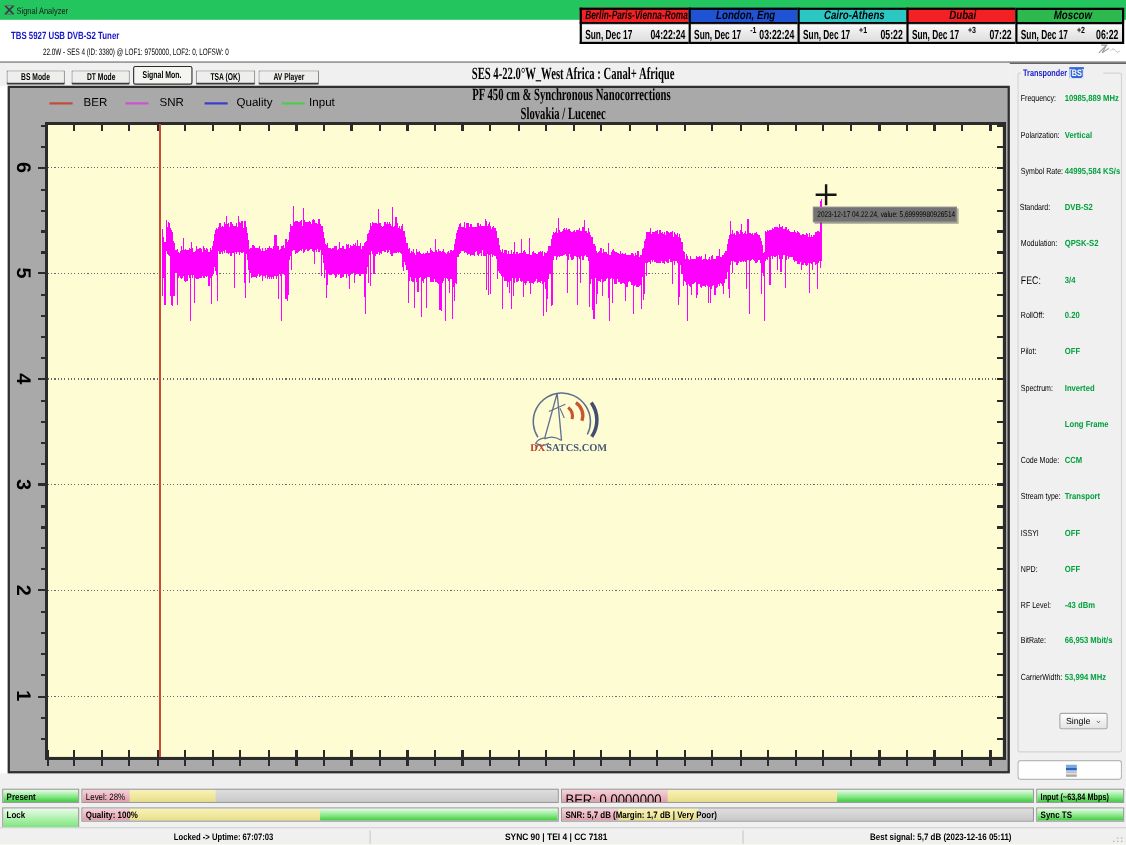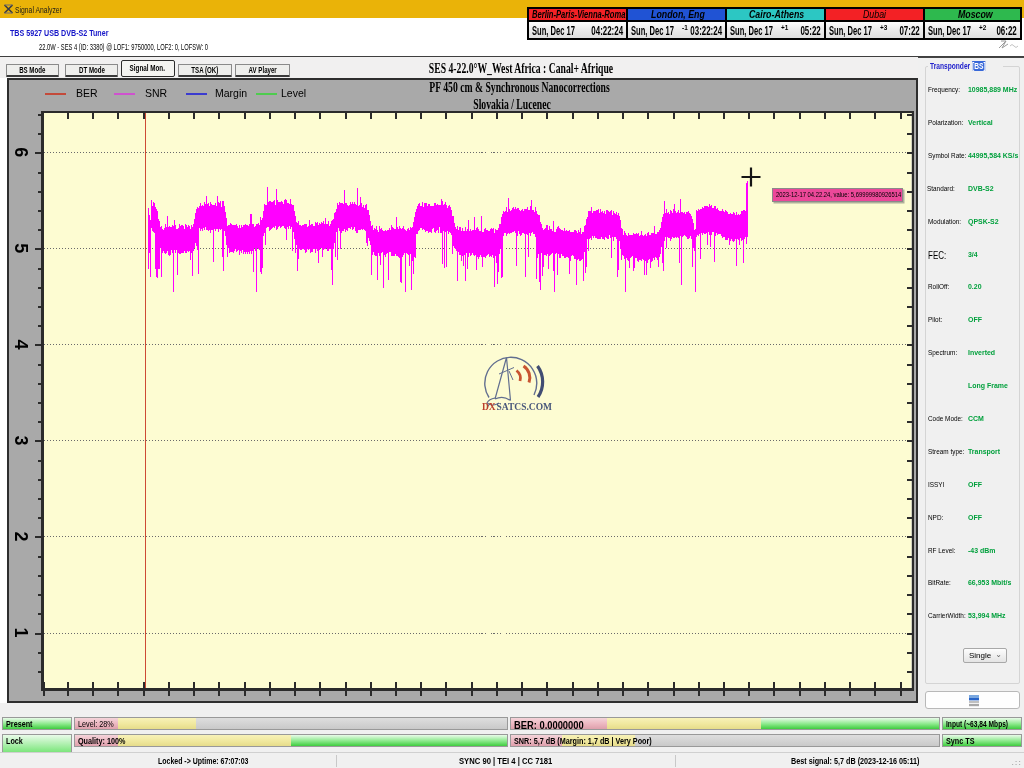--- a/index.html
+++ b/index.html
@@ -1,21 +1,21 @@
 <!DOCTYPE html>
 <html><head><meta charset="utf-8"><style>
 *{margin:0;padding:0;box-sizing:border-box}
 body{width:1024px;height:768px;font-family:"Liberation Sans",sans-serif;background:#fff;position:relative;overflow:hidden}
 .abs{position:absolute}
 .grn{color:#00a03c;font-weight:bold}
 .ser{font-family:"Liberation Serif",serif;font-weight:bold;font-size:15.5px;color:#000;white-space:nowrap}
 .cx{transform-origin:left center;white-space:nowrap;display:inline-block}
 </style></head><body>
 
-<div class="abs" style="left:0;top:0;width:1024px;height:18px;background:#eab308">
+<div class="abs" style="left:0;top:0;width:1024px;height:18px;background:#22c55e">
  <svg class="abs" style="left:3px;top:4px" width="12" height="11" viewBox="0 0 12 11">
   <path d="M1.5 1 L9.5 9 M9.5 1 L1.5 9" stroke="#3a3a42" stroke-width="1.6" fill="none"></path>
   <path d="M1.5 1 L9.5 1 M1.5 9 L9.5 9" stroke="#6a6a72" stroke-width="1" fill="none"></path>
  </svg>
  <span class="abs" style="left:15px;top:5px;font-size:8.5px;color:#1a1a1a"><span class="cx" style="transform:scaleX(0.80)">Signal Analyzer</span></span>
 </div>
 
 <div class="abs" style="left:10px;top:27px;font-size:9.5px;color:#1515c8;font-weight:bold"><span class="cx" style="transform:scaleX(0.75)">TBS 5927 USB DVB-S2 Tuner</span></div>
 <div class="abs" style="left:39px;top:42px;font-size:8.5px;color:#000;font-weight:normal"><span class="cx" style="transform:scaleX(0.68)">22.0W - SES 4 (ID: 3380) @ LOF1: 9750000, LOF2: 0, LOFSW: 0</span></div>
 <div>
@@ -36,21 +36,21 @@
    <span class="abs" style="left:54px;top:1px;font-size:8px;font-weight:bold"><span class="cx" style="transform:scaleX(0.8)">-1</span></span>
  </div>
  <div class="abs" style="left:725px;top:7px;width:99px;height:14px;background:#2cc7c3;border:2px solid #000;border-right:0 solid #000;border-bottom:1px solid #000;font-size:11px;font-weight:bold;font-style:italic;color:#000">
    <span class="abs" style="left:21.9px;top:-1px"><span class="cx" style="transform:scaleX(0.8)">Cairo-Athens</span></span>
     </div>
  <div class="abs" style="left:725px;top:21px;width:99px;height:19px;background:linear-gradient(#fdfdfd,#ececec 45%,#dedede);border:2px solid #000;border-top:1px solid #000;border-right:0 solid #000;font-size:12px;font-weight:bold;color:#000">
    <span class="abs" style="left:3px;top:2px"><span class="cx" style="transform:scaleX(0.63)">Sun, Dec 17</span></span>
    <span class="abs" style="right:3px;top:2px"><span class="cx" style="transform:scaleX(0.66);transform-origin:right center">05:22</span></span>
    <span class="abs" style="left:54px;top:1px;font-size:8px;font-weight:bold"><span class="cx" style="transform:scaleX(0.8)">+1</span></span>
  </div>
- <div class="abs" style="left:824px;top:7px;width:99px;height:14px;background:#f32125;border:2px solid #000;border-right:0 solid #000;border-bottom:1px solid #000;font-size:11px;font-weight:normal;font-style:italic;color:#000">
+ <div class="abs" style="left:824px;top:7px;width:99px;height:14px;background:#f32125;border:2px solid #000;border-right:0 solid #000;border-bottom:1px solid #000;font-size:11px;font-weight:bold;font-style:italic;color:#000">
    <span class="abs" style="left:37.3px;top:-1px"><span class="cx" style="transform:scaleX(0.8)">Dubai</span></span>
     </div>
  <div class="abs" style="left:824px;top:21px;width:99px;height:19px;background:linear-gradient(#fdfdfd,#ececec 45%,#dedede);border:2px solid #000;border-top:1px solid #000;border-right:0 solid #000;font-size:12px;font-weight:bold;color:#000">
    <span class="abs" style="left:3px;top:2px"><span class="cx" style="transform:scaleX(0.63)">Sun, Dec 17</span></span>
    <span class="abs" style="right:3px;top:2px"><span class="cx" style="transform:scaleX(0.66);transform-origin:right center">07:22</span></span>
    <span class="abs" style="left:54px;top:1px;font-size:8px;font-weight:bold"><span class="cx" style="transform:scaleX(0.8)">+3</span></span>
  </div>
  <div class="abs" style="left:923px;top:7px;width:99px;height:14px;background:#2eb94e;border:2px solid #000;border-right:2px solid #000;border-bottom:1px solid #000;font-size:11px;font-weight:bold;font-style:italic;color:#000">
    <span class="abs" style="left:33.1px;top:-1px"><span class="cx" style="transform:scaleX(0.8)">Moscow</span></span>
     </div>
@@ -76,23 +76,23 @@
 <div class="abs ser" style="left:-17px;top:94.5px;width:1058px;text-align:center;transform:scaleX(0.625);z-index:4">Slovakia / Lucenec</div>
 
 <div class="abs" style="left:7px;top:78px;width:911px;height:625px;background:#a9a9a9;border:2px solid #2e2e2e;z-index:1"></div>
 
 <div class="abs" style="left:44px;top:87px;height:14px;z-index:3;font-size:10.5px;color:#000">
  <span class="abs" style="left:1px;top:6px;width:21px;height:1.8px;background:#c44a3a"></span>
     <span class="abs" style="left:32px;top:0px">BER</span>
  <span class="abs" style="left:70px;top:6px;width:21px;height:1.8px;background:#cf52cf"></span>
     <span class="abs" style="left:101px;top:0px">SNR</span>
  <span class="abs" style="left:142px;top:6px;width:21px;height:1.8px;background:#3b3bd0"></span>
-    <span class="abs" style="left:171px;top:0px">Margin</span>
+    <span class="abs" style="left:171px;top:0px">Quality</span>
  <span class="abs" style="left:212px;top:6px;width:21px;height:1.8px;background:#4ecc4e"></span>
-    <span class="abs" style="left:237px;top:0px">Level</span>
+    <span class="abs" style="left:237px;top:0px">Input</span>
 </div>
 
 <svg class="abs" style="left:0;top:0;z-index:2" width="1024" height="768" viewBox="0 0 1024 768">
  <rect x="43.5" y="113" width="868" height="575" fill="#fdfcd2"></rect>
  <path d="M43.5 152.5H911.5M43.5 248.5H911.5M43.5 344.5H911.5M43.5 440.5H911.5M43.5 536.5H911.5M43.5 633.5H911.5" stroke="#6a6a6a" stroke-width="1" stroke-dasharray="1 2" fill="none" shape-rendering="crispEdges"></path>
  <g shape-rendering="crispEdges">
  <rect x="41" y="111" width="870.5" height="2.2" fill="#2b2b2b"></rect>
  <rect x="41" y="688" width="873" height="2.6" fill="#2b2b2b"></rect>
  <rect x="41" y="111" width="2.6" height="580" fill="#2b2b2b"></rect>
  <rect x="911.5" y="111" width="2.6" height="580" fill="#2b2b2b"></rect>
@@ -117,21 +117,21 @@
  <path d="M 499 374 L 514 367.5 M 509 371 L 513 380" fill="none" stroke="#54628a" stroke-width="1"></path>
  <path d="M 495 398 q -6 1 -8 5 q 6 4 12 0 M 490 403.5 l -3 4" fill="none" stroke="#54628a" stroke-width="1.1"></path>
  <text x="482" y="410" font-family="Liberation Serif" font-weight="bold" font-size="9.5" fill="#b5301f">DX</text>
  <text x="496.5" y="410" font-family="Liberation Serif" font-weight="bold" font-size="9.5" fill="#3a4a74">SATCS.COM</text>
 </g>
 
  <path d="M145.5 113 V 688" stroke="#cd4a35" stroke-width="1.6" fill="none" shape-rendering="crispEdges"></path>
  <path d="M148 208V269M149 215V253M150 220V277M151 200V228M152 206V231M153 202V232M154 203V233M155 207V269M156 209V277M157 211V278M158 219V269M159 221V269M160 227V248M161 226V277M162 229V253M163 230V251M164 228V253M165 224V254M166 227V253M167 216V251M168 227V255M169 226V256M170 227V255M171 227V250M172 225V253M173 226V292M174 220V250M175 225V253M176 229V250M177 229V275M178 228V253M179 224V254M180 226V254M181 225V253M182 225V253M183 226V253M184 229V251M185 224V253M186 225V253M187 227V251M188 225V252M189 226V251M190 229V260M191 225V253M192 227V276M193 224V251M194 219V248M195 213V243M196 209V246M197 207V250M198 208V274M199 206V228M200 203V231M201 206V229M202 205V231M203 206V228M204 202V230M205 204V227M206 196V230M207 204V230M208 203V231M209 206V230M210 202V233M211 204V230M212 205V230M213 205V262M214 205V229M215 203V231M216 206V229M217 196V229M218 202V232M219 203V229M220 201V230M221 207V229M222 201V257M223 201V271M224 206V231M225 212V236M226 218V245M227 226V257M228 225V248M229 225V253M230 223V252M231 224V252M232 225V252M233 225V253M234 225V251M235 225V249M236 224V252M237 226V251M238 228V250M239 225V255M240 228V251M241 225V253M242 227V250M243 225V254M244 225V252M245 224V254M246 225V252M247 225V254M248 226V252M249 224V254M250 214V251M251 214V254M252 224V251M253 224V272M254 227V248M255 226V251M256 224V292M257 224V248M258 223V249M259 225V250M260 217V272M261 220V274M262 218V268M263 211V236M264 204V233M265 205V245M266 205V228M267 187V227M268 202V227M269 201V231M270 201V230M271 202V229M272 202V228M273 201V227M274 200V228M275 205V226M276 189V230M277 200V229M278 202V227M279 202V226M280 202V228M281 201V227M282 202V226M283 204V226M284 200V228M285 199V229M286 200V240M287 203V227M288 203V229M289 204V226M290 199V229M291 204V227M292 205V251M293 205V232M294 211V239M295 216V253M296 222V245M297 223V271M298 221V259M299 225V249M300 225V250M301 226V250M302 225V249M303 225V249M304 224V250M305 224V253M306 224V252M307 227V249M308 226V250M309 220V249M310 225V253M311 224V252M312 224V252M313 226V249M314 226V249M315 222V253M316 223V249M317 222V251M318 225V263M319 223V250M320 224V248M321 222V248M322 223V257M323 221V250M324 224V249M325 218V249M326 224V248M327 224V251M328 221V251M329 226V249M330 224V249M331 221V270M332 220V285M333 219V249M334 213V243M335 212V257M336 209V232M337 203V260M338 205V228M339 202V231M340 203V249M341 203V233M342 203V231M343 204V231M344 190V229M345 203V232M346 203V230M347 205V231M348 206V228M349 205V228M350 202V229M351 204V227M352 202V230M353 204V229M354 202V227M355 204V231M356 205V233M357 188V233M358 206V230M359 205V230M360 197V230M361 203V229M362 207V230M363 205V229M364 208V230M365 205V231M366 204V243M367 210V246M368 210V238M369 215V241M370 221V245M371 226V275M372 225V255M373 230V252M374 228V255M375 229V256M376 226V256M377 230V280M378 232V253M379 226V256M380 229V265M381 228V253M382 230V252M383 231V288M384 231V255M385 230V257M386 231V254M387 230V253M388 230V280M389 228V252M390 230V252M391 225V256M392 227V256M393 228V256M394 229V256M395 229V254M396 217V256M397 227V256M398 229V257M399 226V258M400 228V282M401 229V283M402 228V257M403 226V255M404 229V253M405 230V292M406 231V253M407 229V254M408 228V255M409 230V266M410 227V254M411 228V290M412 227V261M413 222V274M414 217V257M415 212V258M416 209V234M417 206V234M418 204V231M419 203V230M420 206V228M421 206V228M422 202V230M423 207V229M424 203V230M425 203V232M426 203V231M427 206V231M428 204V233M429 204V232M430 206V232M431 206V233M432 206V229M433 206V228M434 203V232M435 203V233M436 205V231M437 204V230M438 205V233M439 205V227M440 205V233M441 199V233M442 201V264M443 205V231M444 204V268M445 202V232M446 205V267M447 208V231M448 206V234M449 205V232M450 207V233M451 210V235M452 216V254M453 216V246M454 223V248M455 227V249M456 229V251M457 226V281M458 230V252M459 227V255M460 227V255M461 231V261M462 228V256M463 231V266M464 231V255M465 227V281M466 231V253M467 229V269M468 220V257M469 231V253M470 229V256M471 231V255M472 230V253M473 230V255M474 217V256M475 230V255M476 228V270M477 227V257M478 229V259M479 231V257M480 231V255M481 216V257M482 232V267M483 232V257M484 229V257M485 228V258M486 230V256M487 230V255M488 231V254M489 231V257M490 229V256M491 228V257M492 229V255M493 228V258M494 233V287M495 229V256M496 230V263M497 230V284M498 228V272M499 224V254M500 224V249M501 217V278M502 214V277M503 211V236M504 212V233M505 211V233M506 207V236M507 212V234M508 198V233M509 209V234M510 211V233M511 210V233M512 208V232M513 207V232M514 209V231M515 207V233M516 209V266M517 208V236M518 208V231M519 210V234M520 211V236M521 210V235M522 209V233M523 211V233M524 209V234M525 209V277M526 209V234M527 207V235M528 210V257M529 210V233M530 206V236M531 200V233M532 210V232M533 210V234M534 212V234M535 207V237M536 211V279M537 214V258M538 215V254M539 215V282M540 222V290M541 224V253M542 228V276M543 230V267M544 229V255M545 228V255M546 225V256M547 225V254M548 230V269M549 226V256M550 229V255M551 229V254M552 231V253M553 221V271M554 232V292M555 232V254M556 229V253M557 227V275M558 226V254M559 228V258M560 229V258M561 230V254M562 230V256M563 231V256M564 228V258M565 231V258M566 230V257M567 231V257M568 231V258M569 230V274M570 232V261M571 232V256M572 232V255M573 232V256M574 230V259M575 230V259M576 231V285M577 233V260M578 230V259M579 232V261M580 228V261M581 234V260M582 232V259M583 232V281M584 226V252M585 225V273M586 219V267M587 217V239M588 211V251M589 211V239M590 211V238M591 207V240M592 213V236M593 211V238M594 211V236M595 211V238M596 210V238M597 210V239M598 209V239M599 213V239M600 209V239M601 212V237M602 211V239M603 213V239M604 211V240M605 214V237M606 210V238M607 210V239M608 211V239M609 212V235M610 211V238M611 210V258M612 215V237M613 211V241M614 213V237M615 214V237M616 212V239M617 215V277M618 213V270M619 216V241M620 220V249M621 228V260M622 229V255M623 235V256M624 231V259M625 233V292M626 235V258M627 236V260M628 233V261M629 235V268M630 235V258M631 235V257M632 235V256M633 233V271M634 234V268M635 234V258M636 233V258M637 234V261M638 233V262M639 236V260M640 235V260M641 231V261M642 235V259M643 236V260M644 235V275M645 234V261M646 236V275M647 233V263M648 232V260M649 235V259M650 235V268M651 233V262M652 233V261M653 233V258M654 226V260M655 234V257M656 234V258M657 232V260M658 232V267M659 230V257M660 228V254M661 222V247M662 217V263M663 214V271M664 201V241M665 213V237M666 209V248M667 213V237M668 212V238M669 214V238M670 210V241M671 211V239M672 213V237M673 209V238M674 204V238M675 211V237M676 213V238M677 212V237M678 210V238M679 213V263M680 199V236M681 212V285M682 212V237M683 213V236M684 212V235M685 214V236M686 212V237M687 212V239M688 211V239M689 213V238M690 214V236M691 216V239M692 219V267M693 223V248M694 230V251M695 229V292M696 210V237M697 211V235M698 209V236M699 210V234M700 209V259M701 209V233M702 207V235M703 208V233M704 206V234M705 206V234M706 206V233M707 206V245M708 207V232M709 204V235M710 206V247M711 205V235M712 208V232M713 208V232M714 206V262M715 206V236M716 209V233M717 208V235M718 210V234M719 211V234M720 211V234M721 211V236M722 209V238M723 211V237M724 212V237M725 210V240M726 211V240M727 212V240M728 214V238M729 214V245M730 213V241M731 214V239M732 214V241M733 212V242M734 213V241M735 215V239M736 212V266M737 215V239M738 214V240M739 215V245M740 214V238M741 211V241M742 211V240M743 210V263M744 210V239M745 211V237M746 183V244M747 181V237" stroke="#ff00ff" stroke-width="1" fill="none" shape-rendering="crispEdges"></path>
  <path d="M751 167.5 V 186.5 M741.5 177 H 760.5" stroke="#151515" stroke-width="2.2" fill="none"></path>
 </svg>
-<div class="abs" style="left:772px;top:188px;width:131px;height:14px;background:#ec4899;border:1px solid #8a8a8a;box-shadow:1.5px 1.5px 0 rgba(100,100,100,.5);font-size:7.5px;line-height:12px;color:#000;z-index:3;overflow:hidden"><span class="cx" style="transform:scaleX(0.78);margin-left:3px">2023-12-17 04.22.24, value: 5,69999980926514</span></div>
+<div class="abs" style="left:739px;top:188px;width:131px;height:14px;background:#737373;border:1px solid #8a8a8a;box-shadow:1.5px 1.5px 0 rgba(100,100,100,.5);font-size:7.5px;line-height:12px;color:#000;z-index:3;overflow:hidden"><span class="cx" style="transform:scaleX(0.78);margin-left:3px">2023-12-17 04.22.24, value: 5,69999980926514</span></div>
 <div class="abs" style="left:0;top:703px;width:1024px;height:49px;background:#f0f0f0"></div>
 <div class="abs" style="left:918px;top:57px;width:106px;height:646px;background:#f0f0f0;border-top:1.5px solid #444"></div>
 <div class="abs" style="left:925px;top:66px;width:95px;height:618px;border:1px solid #d4d4d4;border-radius:2px"></div>
 <div class="abs" style="left:928px;top:61px;background:#f0f0f0;padding:0 2px;font-size:8.5px;font-weight:bold;color:#2222cc;white-space:nowrap"><span class="cx" style="transform:scaleX(0.78)">Transponder <span style="background:#3868d8;color:#fff">[BS]</span></span></div>
 <div class="abs" style="left:928px;top:85px;font-size:8px;color:#000"><span class="cx" style="transform:scaleX(0.80)">Frequency:</span></div>
 <div class="abs grn" style="left:968px;top:85px;font-size:8px"><span class="cx" style="transform:scaleX(0.87)">10985,889 MHz</span></div>
 <div class="abs" style="left:928px;top:118px;font-size:8px;color:#000"><span class="cx" style="transform:scaleX(0.80)">Polarization:</span></div>
 <div class="abs grn" style="left:968px;top:118px;font-size:8px"><span class="cx" style="transform:scaleX(0.87)">Vertical</span></div>
 <div class="abs" style="left:928px;top:151px;font-size:8px;color:#000"><span class="cx" style="transform:scaleX(0.80)">Symbol Rate:</span></div>
 <div class="abs grn" style="left:968px;top:151px;font-size:8px"><span class="cx" style="transform:scaleX(0.87)">44995,584 KS/s</span></div>
@@ -179,21 +179,21 @@
   </div>
 <div class="abs" style="left:74px;top:717px;width:434px;height:13px;background:linear-gradient(#dedede,#c9c9c9);border:1px solid #999;overflow:hidden">
     <span class="abs" style="left:0%;top:0;width:10.0%;height:100%;background:linear-gradient(#f4d4da,#ecb6c0 55%,#dea0ac)"></span>
     <span class="abs" style="left:10.0%;top:0;width:18.000000000000004%;height:100%;background:linear-gradient(#f8f2b8,#f0e89e 55%,#e6dc8a)"></span>
     <span class="abs" style="left:3px;top:1px;font-size:8.5px;font-weight:normal;color:#000"><span class="cx" style="transform:scaleX(0.85)">Level: 28%</span></span>
   </div>
 <div class="abs" style="left:510px;top:717px;width:430px;height:13px;background:linear-gradient(#dedede,#c9c9c9);border:1px solid #999;overflow:hidden">
     <span class="abs" style="left:0%;top:0;width:22.5%;height:100%;background:linear-gradient(#f4d4da,#ecb6c0 55%,#dea0ac)"></span>
     <span class="abs" style="left:22.5%;top:0;width:36.0%;height:100%;background:linear-gradient(#f8f2b8,#f0e89e 55%,#e6dc8a)"></span>
     <span class="abs" style="left:58.5%;top:0;width:41.5%;height:100%;background:linear-gradient(#e9fbe9,#8ae98a 55%,#3fcc3f)"></span>
-    <span class="abs" style="left:3px;top:1px;font-size:11px;font-weight:bold;color:#000"><span class="cx" style="transform:scaleX(0.85)">BER: 0,0000000</span></span>
+    <span class="abs" style="left:3px;top:1px;font-size:14px;font-weight:normal;color:#000"><span class="cx" style="transform:scaleX(0.85)">BER: 0,0000000</span></span>
   </div>
 <div class="abs" style="left:942px;top:717px;width:80px;height:13px;background:linear-gradient(#dedede,#c9c9c9);border:1px solid #999;overflow:hidden">
     <span class="abs" style="left:0%;top:0;width:100%;height:100%;background:linear-gradient(#e9fbe9,#8ae98a 55%,#3fcc3f)"></span>
     <span class="abs" style="left:3px;top:1px;font-size:8.5px;font-weight:bold;color:#000"><span class="cx" style="transform:scaleX(0.78)">Input (~63,84 Mbps)</span></span>
   </div>
 <div class="abs" style="left:2px;top:734px;width:70px;height:29px;background:linear-gradient(#dedede,#c9c9c9);border:1px solid #999;overflow:hidden">
     <span class="abs" style="left:0%;top:0;width:100%;height:100%;background:linear-gradient(#e9fbe9,#8ae98a 55%,#3fcc3f)"></span>
     <span class="abs" style="left:3px;top:1px;font-size:8.5px;font-weight:bold;color:#000"><span class="cx" style="transform:scaleX(0.85)">Lock</span></span>
   </div>
 <div class="abs" style="left:74px;top:734px;width:434px;height:13px;background:linear-gradient(#dedede,#c9c9c9);border:1px solid #999;overflow:hidden">

